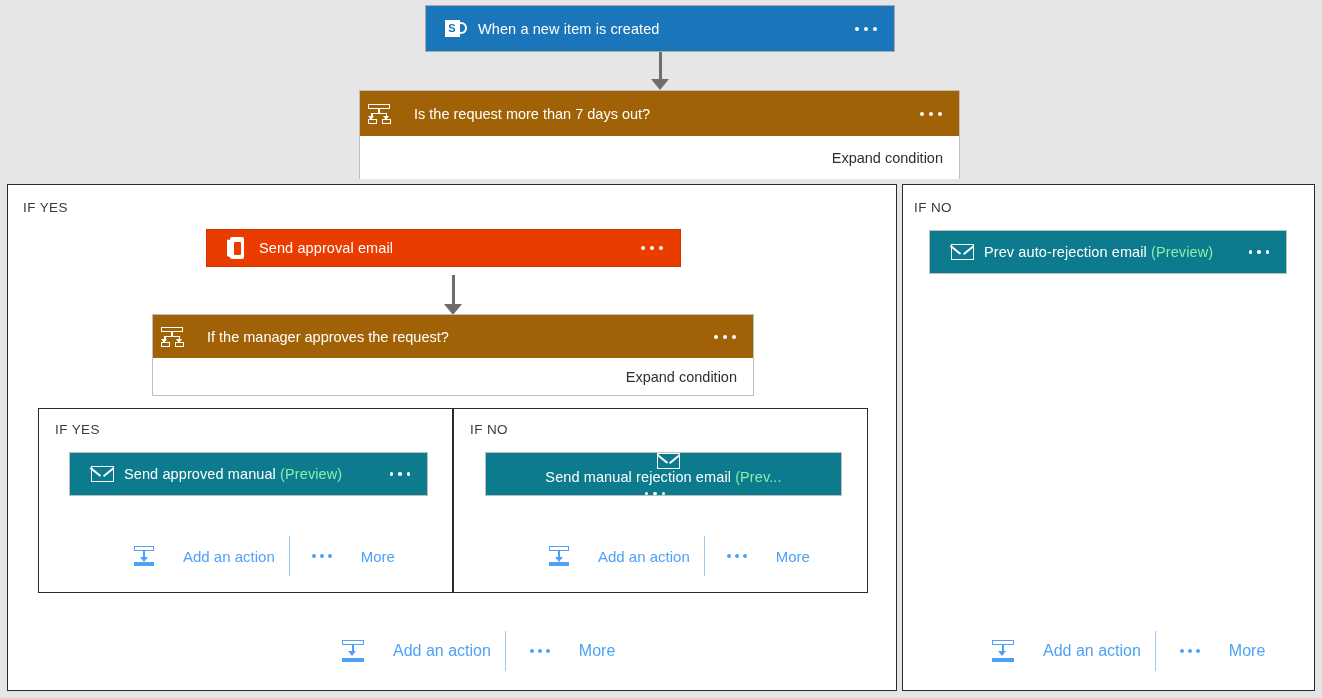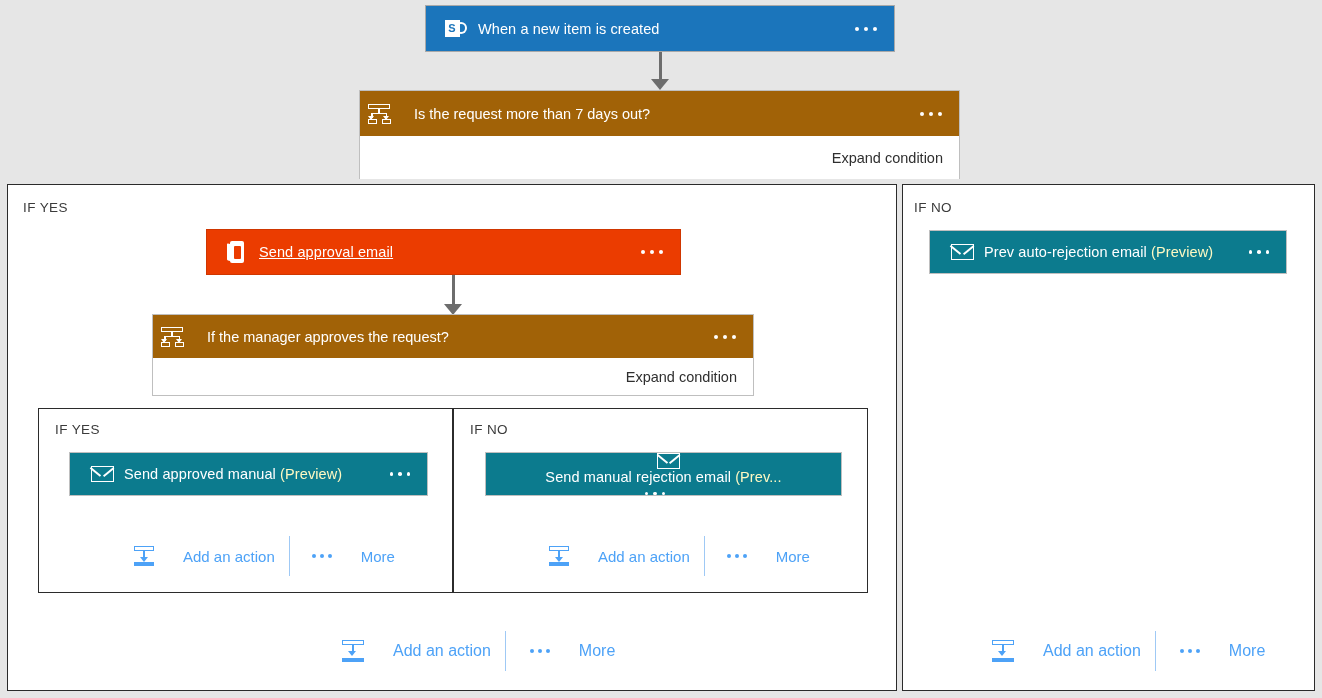--- a/index.html
+++ b/index.html
@@ -32,21 +32,21 @@
     justify-content: center;
   }
   .card .card-title {
     flex: 1 1 auto;
     font-size: 14.5px;
     letter-spacing: .1px;
     white-space: nowrap;
     overflow: hidden;
   }
   .card .card-title .preview {
-    color: #fef9c3;
+    color: #86efac;
     font-size: 14.5px;
   }
   .ellipsis {
     flex: 0 0 auto;
     display: flex;
     align-items: center;
     gap: 5px;
     padding-right: 17px;
   }
   .ellipsis i {
@@ -287,21 +287,21 @@
   </div>
   <div class="condition-body">
     <span class="expand-link">Expand condition</span>
   </div>
 </div>
 
 <div class="branch-panel" style="left:7px; top:184px; width:890px; height:507px;">
 </div>
 <div class="branch-label" style="left:23px; top:200px;">IF YES</div>
 
-<div class="card orange" style="left:206px; top:229px; width:475px; height:46px;text-decoration:underline;">
+<div class="card orange" style="left:206px; top:229px; width:475px; height:38px;">
   <span class="card-icon" style="width:44px; padding-left:8px;">
     <span class="o365-icon">
       <span class="page"></span>
         <span class="fold"></span>
         <span class="cut"></span>
     </span>
   </span>
   <span class="card-title">Send approval email</span>
   <span class="ellipsis">
     <i></i>

